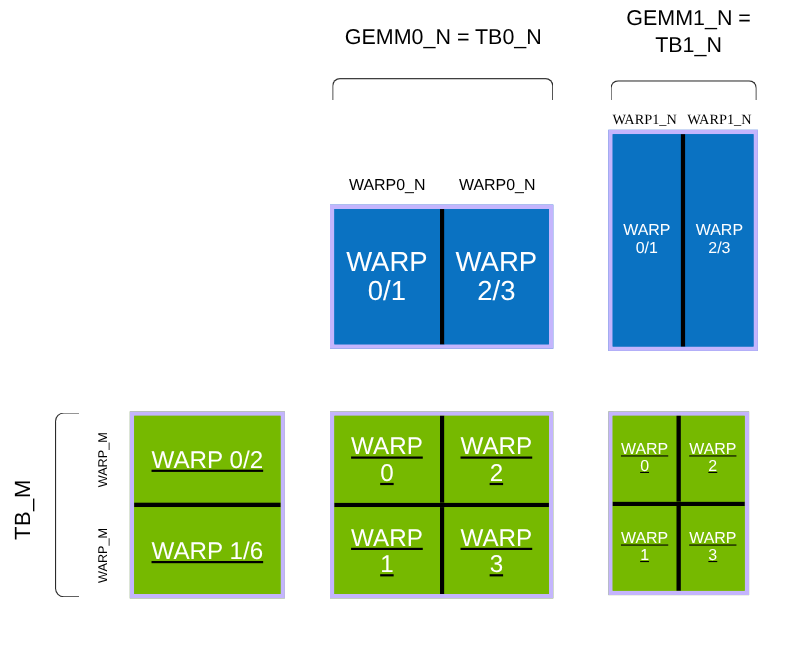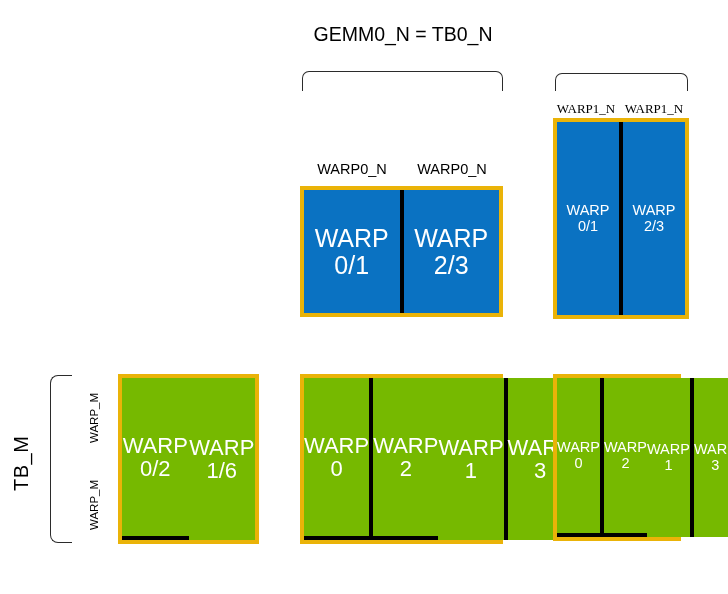--- a/index.html
+++ b/index.html
@@ -13,39 +13,39 @@
     height: 588px;
     background: #ffffff;
     font-family: "Liberation Sans", sans-serif;
     overflow: hidden;
   }
 
   
   .block {
     position: absolute;
     box-sizing: border-box;
-    border: 4px solid #eab308;
+    border: 4px solid #c4b5fd;
     display: flex;
   }
   .cell {
     box-sizing: border-box;
     flex: 1 1 0;
     display: flex;
     flex-direction: column;
     align-items: center;
     justify-content: center;
     color: #ffffff;
     line-height: 1.05;
     text-align: center;
     white-space: pre-line;
   }
   .blue  { background: #0a72c2; }
   .green { background: #76b900; }
 
-  .vsplit { flex-direction: row; }
+  .vsplit { flex-direction: column; text-decoration: underline; }
 
   .cell.div-right { border-right: 4px solid #000000; }
   .cell.div-bottom { border-bottom: 4px solid #000000; }
 
   
   .label {
     position: absolute;
     color: #000000;
     white-space: pre-line;
   }
@@ -95,20 +95,22 @@
   .fs-small { font-size: 14.5px; text-align: center; }
   .fs-xsmall{ font-size: 13px; font-family: Liberation Serif, serif; }
 </style>
 </head>
 <body>
 
 <div id="canvas">
 
   <div class="label lbl-title" style="left:296px; top:22px; width:214px;">GEMM0_N = TB0_N</div>
 
+  <div class="label lbl-title" style="left:556px; top:5px; width:140px;">GEMM1_N =
+TB1_N</div>
 
   <div class="bracket-top" style="left:302px; top:71px; width:201px; height:20px;"></div>
 
   <div class="bracket-top" style="left:555px; top:73px; width:133px; height:18px;"></div>
 
   <div class="label lbl-small fs-small" style="left:302px; top:161px; width:100px;">WARP0_N</div>
 
   <div class="label lbl-small fs-small" style="left:402px; top:161px; width:100px;">WARP0_N</div>
 
   <div class="label lbl-small fs-xsmall" style="left:553px; top:101px; width:66px;">WARP1_N</div>

